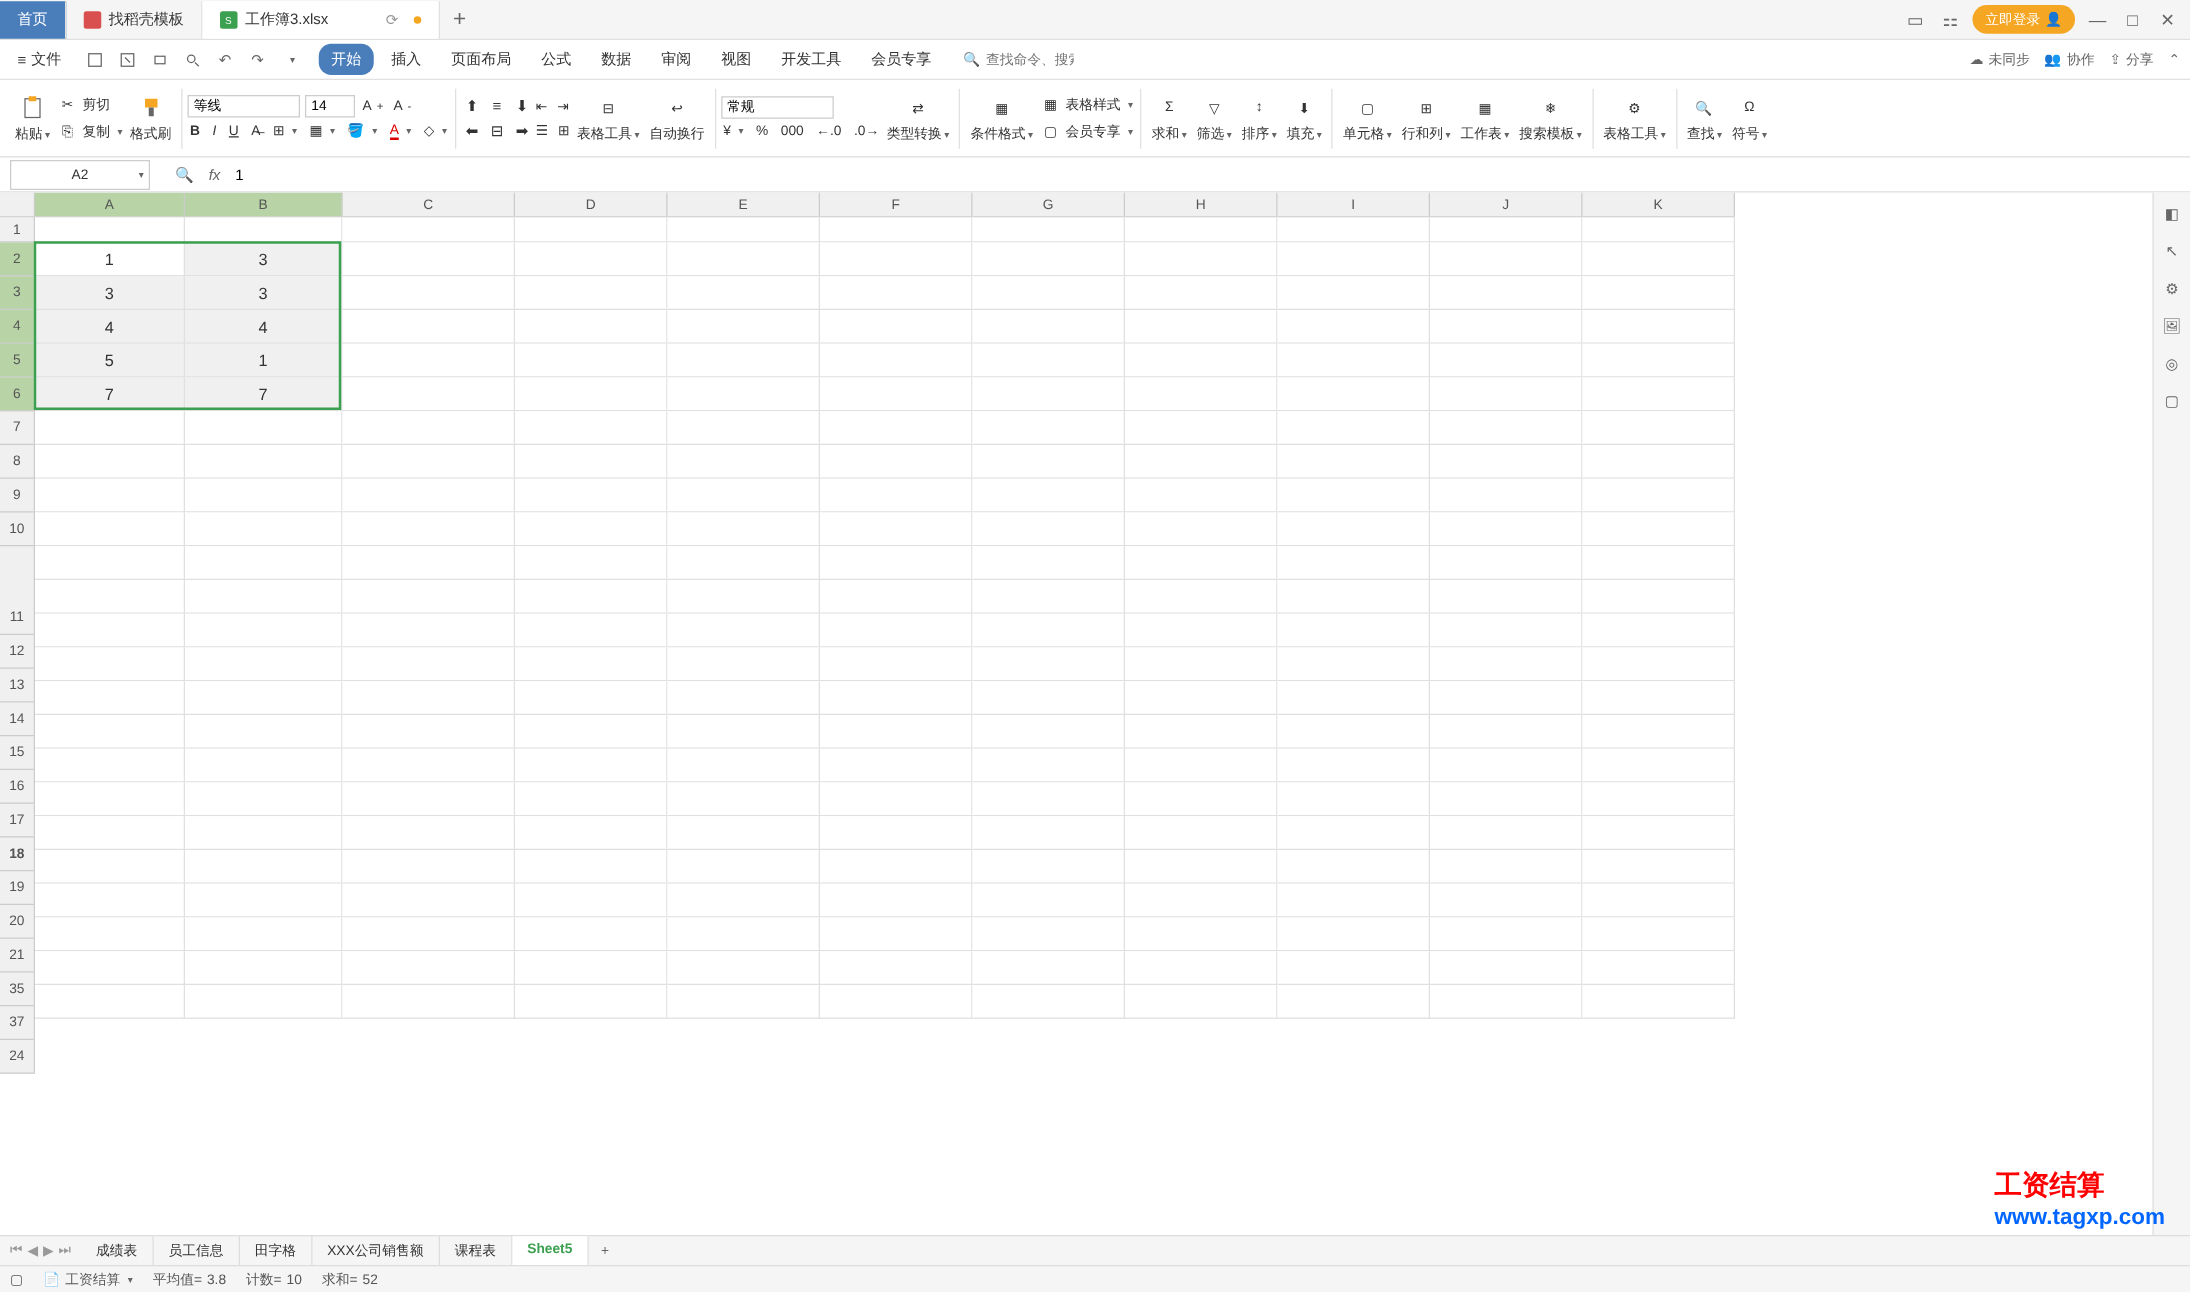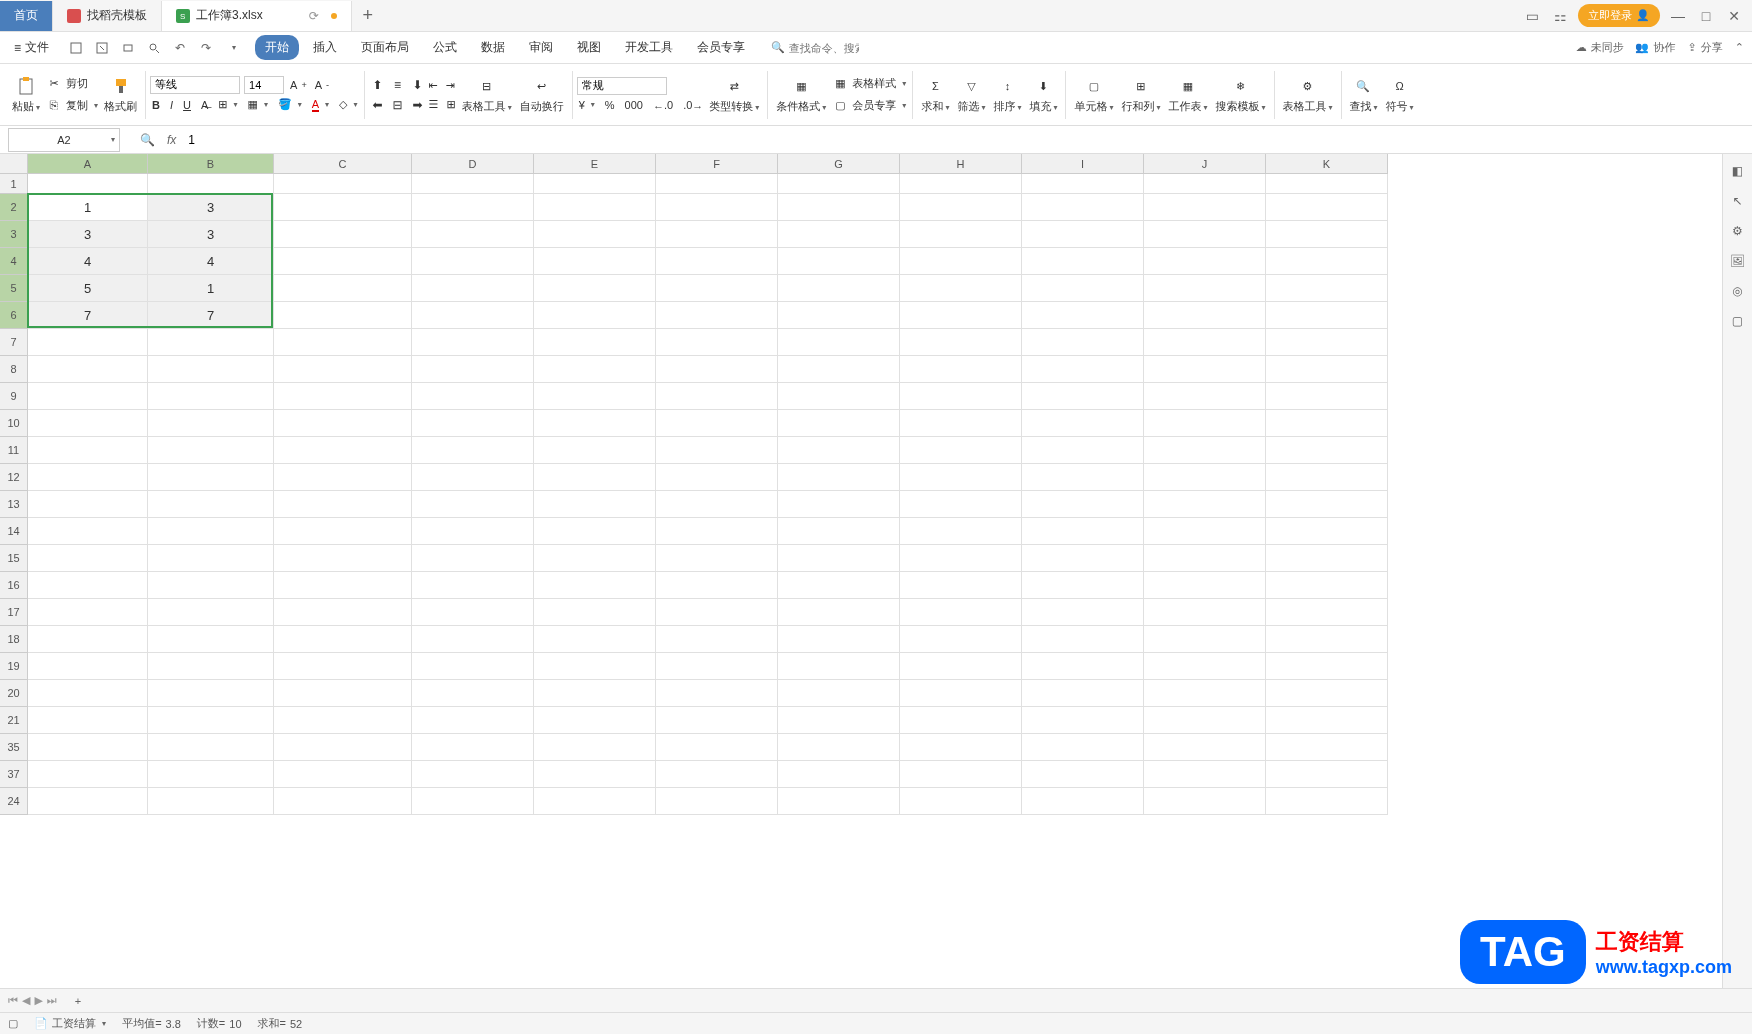--- a/index.html
+++ b/index.html
@@ -405,28 +405,28 @@
           <div class="row-header" style="height: 20px; line-height: 20px;">1</div>
           <div class="row-header sel" style="height: 27px; line-height: 27px;">2</div>
           <div class="row-header sel" style="height: 27px; line-height: 27px;">3</div>
           <div class="row-header sel" style="height: 27px; line-height: 27px;">4</div>
           <div class="row-header sel" style="height: 27px; line-height: 27px;">5</div>
           <div class="row-header sel" style="height: 27px; line-height: 27px;">6</div>
           <div class="row-header" style="height: 27px; line-height: 27px;">7</div>
           <div class="row-header" style="height: 27px; line-height: 27px;">8</div>
           <div class="row-header" style="height: 27px; line-height: 27px;">9</div>
           <div class="row-header" style="height: 27px; line-height: 27px;">10</div>
-          <div class="row-header" style="height: 27px; line-height: 27px;">11</div>
+          <div class="row-header" style="height: 27px; line-height: 27px; margin-top: 44px;">11</div>
           <div class="row-header" style="height: 27px; line-height: 27px;">12</div>
           <div class="row-header" style="height: 27px; line-height: 27px;">13</div>
           <div class="row-header" style="height: 27px; line-height: 27px;">14</div>
           <div class="row-header" style="height: 27px; line-height: 27px;">15</div>
           <div class="row-header" style="height: 27px; line-height: 27px;">16</div>
           <div class="row-header" style="height: 27px; line-height: 27px;">17</div>
-          <div class="row-header" style="height: 27px; line-height: 27px;">18</div>
+          <div class="row-header" style="height: 27px; line-height: 27px; font-weight: bold;">18</div>
           <div class="row-header" style="height: 27px; line-height: 27px;">19</div>
           <div class="row-header" style="height: 27px; line-height: 27px;">20</div>
           <div class="row-header" style="height: 27px; line-height: 27px;">21</div>
           <div class="row-header" style="height: 27px; line-height: 27px;">35</div>
           <div class="row-header" style="height: 27px; line-height: 27px;">37</div>
           <div class="row-header" style="height: 27px; line-height: 27px;">24</div>
         </div>
       <div class="grid" id="grid" style="width: 1360px; height: 641px;">
           <div class="cell" style="left: 0px; top: 0px; width: 120px; height: 20px;"></div>
           <div class="cell" style="left: 120px; top: 0px; width: 126px; height: 20px;"></div>
@@ -706,20 +706,28 @@
   </div>
 </div>
 
 <div class="sheet-tabs">
   <div class="sheet-nav">
     <span class="sheet-nav-btn">⏮</span>
     <span class="sheet-nav-btn">◀</span>
     <span class="sheet-nav-btn">▶</span>
     <span class="sheet-nav-btn">⏭</span>
   </div>
+  <div id="sheet-tabs-container" style="display:flex">
+      <div class="sheet-tab">成绩表</div>
+      <div class="sheet-tab">员工信息</div>
+      <div class="sheet-tab">田字格</div>
+      <div class="sheet-tab">XXX公司销售额</div>
+      <div class="sheet-tab">课程表</div>
+      <div class="sheet-tab active">Sheet5</div>
+    </div>
   <div class="sheet-add">+</div>
 </div>
 
 <div class="status-bar">
   <span class="status-item">▢</span>
   <span class="status-item">
       <span>📄</span>
       <span>工资结算</span>
       <span class="dropdown-arrow">▾</span>
     </span>
@@ -731,18 +739,17 @@
       <span>计数=</span>
       <span>10</span>
     </span>
   <span class="status-item">
       <span>求和=</span>
       <span>52</span>
     </span>
 </div>
 
 <div class="watermark">
-  <div class="watermark-tag">TAG</div>
   <div class="watermark-text">
     <div class="line1">工资结算</div>
     <div class="line2">www.tagxp.com</div>
   </div>
 </div>
 
 </body></html>

